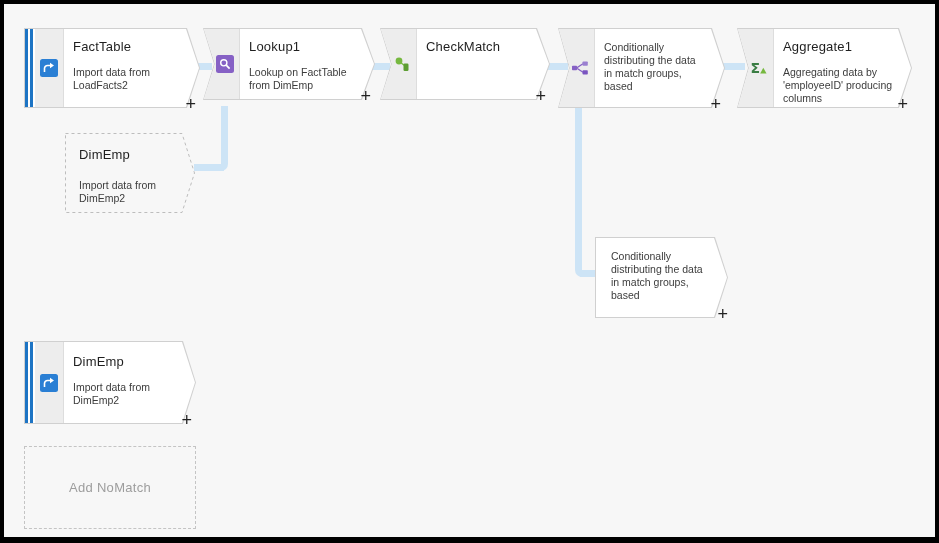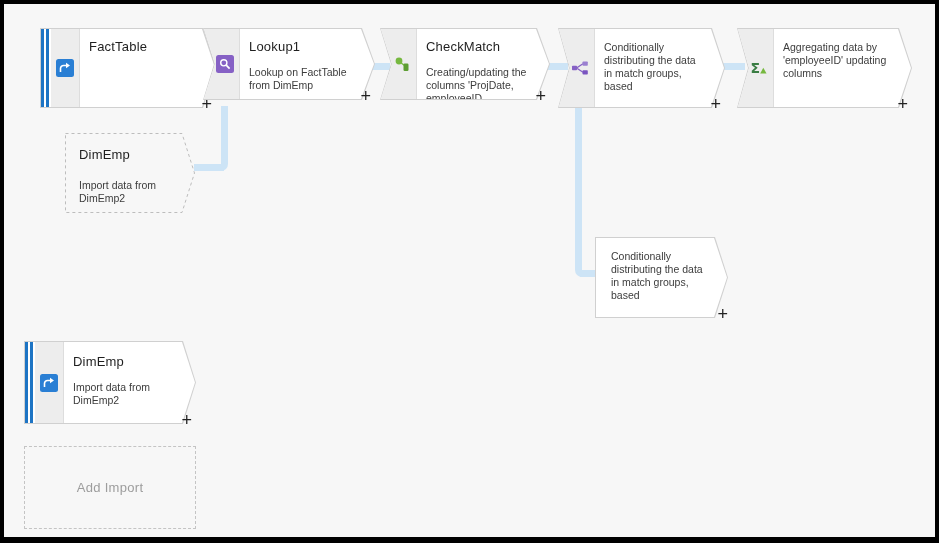--- a/index.html
+++ b/index.html
@@ -74,33 +74,34 @@
 
   <div class="conn" style="left:186px;top:59px;width:22px;height:7px;"></div>
   <div class="conn" style="left:362px;top:59px;width:24px;height:7px;"></div>
   <div class="conn" style="left:538px;top:59px;width:26px;height:7px;"></div>
   <div class="conn" style="left:713px;top:59px;width:28px;height:7px;"></div>
   <div class="conn" style="left:190px;top:160px;width:30px;height:7px;"></div>
   <div class="conn" style="left:217px;top:102px;width:7px;height:65px;border-bottom-right-radius:7px;"></div>
   <div class="conn" style="left:571px;top:102px;width:7px;height:171px;border-bottom-left-radius:7px;"></div>
   <div class="conn" style="left:576px;top:266px;width:17px;height:7px;"></div>
 
-  <div class="node source point" style="left:36px;top:24px;width:176px;height:80px;">
+  <div class="node source point" style="left:20px;top:24px;width:176px;height:80px;">
     <div class="shell"></div>
     <div class="nbody">
       <div class="bars"></div>
       <div class="icon-cell">
         <svg width="18" height="18" viewBox="0 0 18 18">
             <rect width="18" height="18" rx="2.5" fill="#2a7fd4"></rect>
             <path d="M4.5 13 V9.5 a3 3 0 0 1 3-3 h3.5" stroke="#fff" stroke-width="1.6" fill="none"></path>
             <path d="M10 3.8 L14 6.5 L10 9.2 Z" fill="#fff"></path>
           </svg>
       </div>
       <div class="content">
         <div class="title">FactTable</div>
+        <div class="desc">Import data from LoadFacts2</div>
       </div>
     </div>
     <div class="plus">+</div>
   </div>
 
   <div class="node notch" style="left:199px;top:24px;width:172px;height:72px;">
     <div class="shell"></div>
     <div class="nbody">
       <div class="icon-cell">
         <svg width="18" height="18" viewBox="0 0 18 18">
@@ -122,21 +123,20 @@
     <div class="nbody">
       <div class="icon-cell">
         <svg width="18" height="18" viewBox="0 0 18 18">
             <path d="M7.5 7.5 L11.5 10.5" stroke="#76b83f" stroke-width="1.4"></path>
             <circle cx="6" cy="6" r="3.4" fill="#76b83f"></circle>
             <rect x="10.5" y="8.5" width="5" height="7.5" rx="1.2" fill="#5d9e32"></rect>
           </svg>
       </div>
       <div class="content">
         <div class="title">CheckMatch</div>
-        <div class="desc">Creating/updating the columns 'ProjDate, employeeID,</div>
       </div>
     </div>
     <div class="plus">+</div>
   </div>
 
   <div class="node notch" style="left:554px;top:24px;width:167px;height:80px;">
     <div class="shell"></div>
     <div class="nbody">
       <div class="icon-cell">
         <svg width="18" height="18" viewBox="0 0 18 18">
@@ -156,21 +156,22 @@
   <div class="node notch" style="left:733px;top:24px;width:175px;height:80px;">
     <div class="shell"></div>
     <div class="nbody">
       <div class="icon-cell">
         <svg width="18" height="18" viewBox="0 0 18 18">
             <text x="0.5" y="13.5" font-size="14" font-weight="bold" fill="#3a7d44" font-family="DejaVu Sans, sans-serif">Σ</text>
             <path d="M10.2 14.5 L16.5 14.5 L13.3 8.8 Z" fill="#76b83f"></path>
           </svg>
       </div>
       <div class="content">
-        <div class="desc">Aggregating data by 'employeeID' updating columns</div>
+        <div class="title">Aggregate1</div>
+        <div class="desc">Aggregating data by 'employeeID' producing columns</div>
       </div>
     </div>
     <div class="plus">+</div>
   </div>
 
   <div class="node ghost" style="left:61px;top:129px;width:130px;height:80px;">
     <svg class="ghost-svg" width="130" height="80" viewBox="0 0 130 80">
       <path d="M0.5 0.5 L117 0.5 L129.5 40 L117 79.5 L0.5 79.5 Z" fill="none" stroke="#bdbdbd" stroke-width="1" stroke-dasharray="3 3"></path>
     </svg>
     <div class="content">
@@ -202,16 +203,16 @@
       </div>
       <div class="content">
         <div class="title" style="padding-top:12px;">DimEmp</div>
         <div class="desc">Import data from DimEmp2</div>
       </div>
     </div>
     <div class="plus">+</div>
   </div>
 
   <div class="add-source" style="left:20px;top:442px;width:172px;height:83px;">
-    <span>Add Import</span>
+    <span>Add NoMatch</span>
   </div>
 
 </div>
 
 </body></html>

